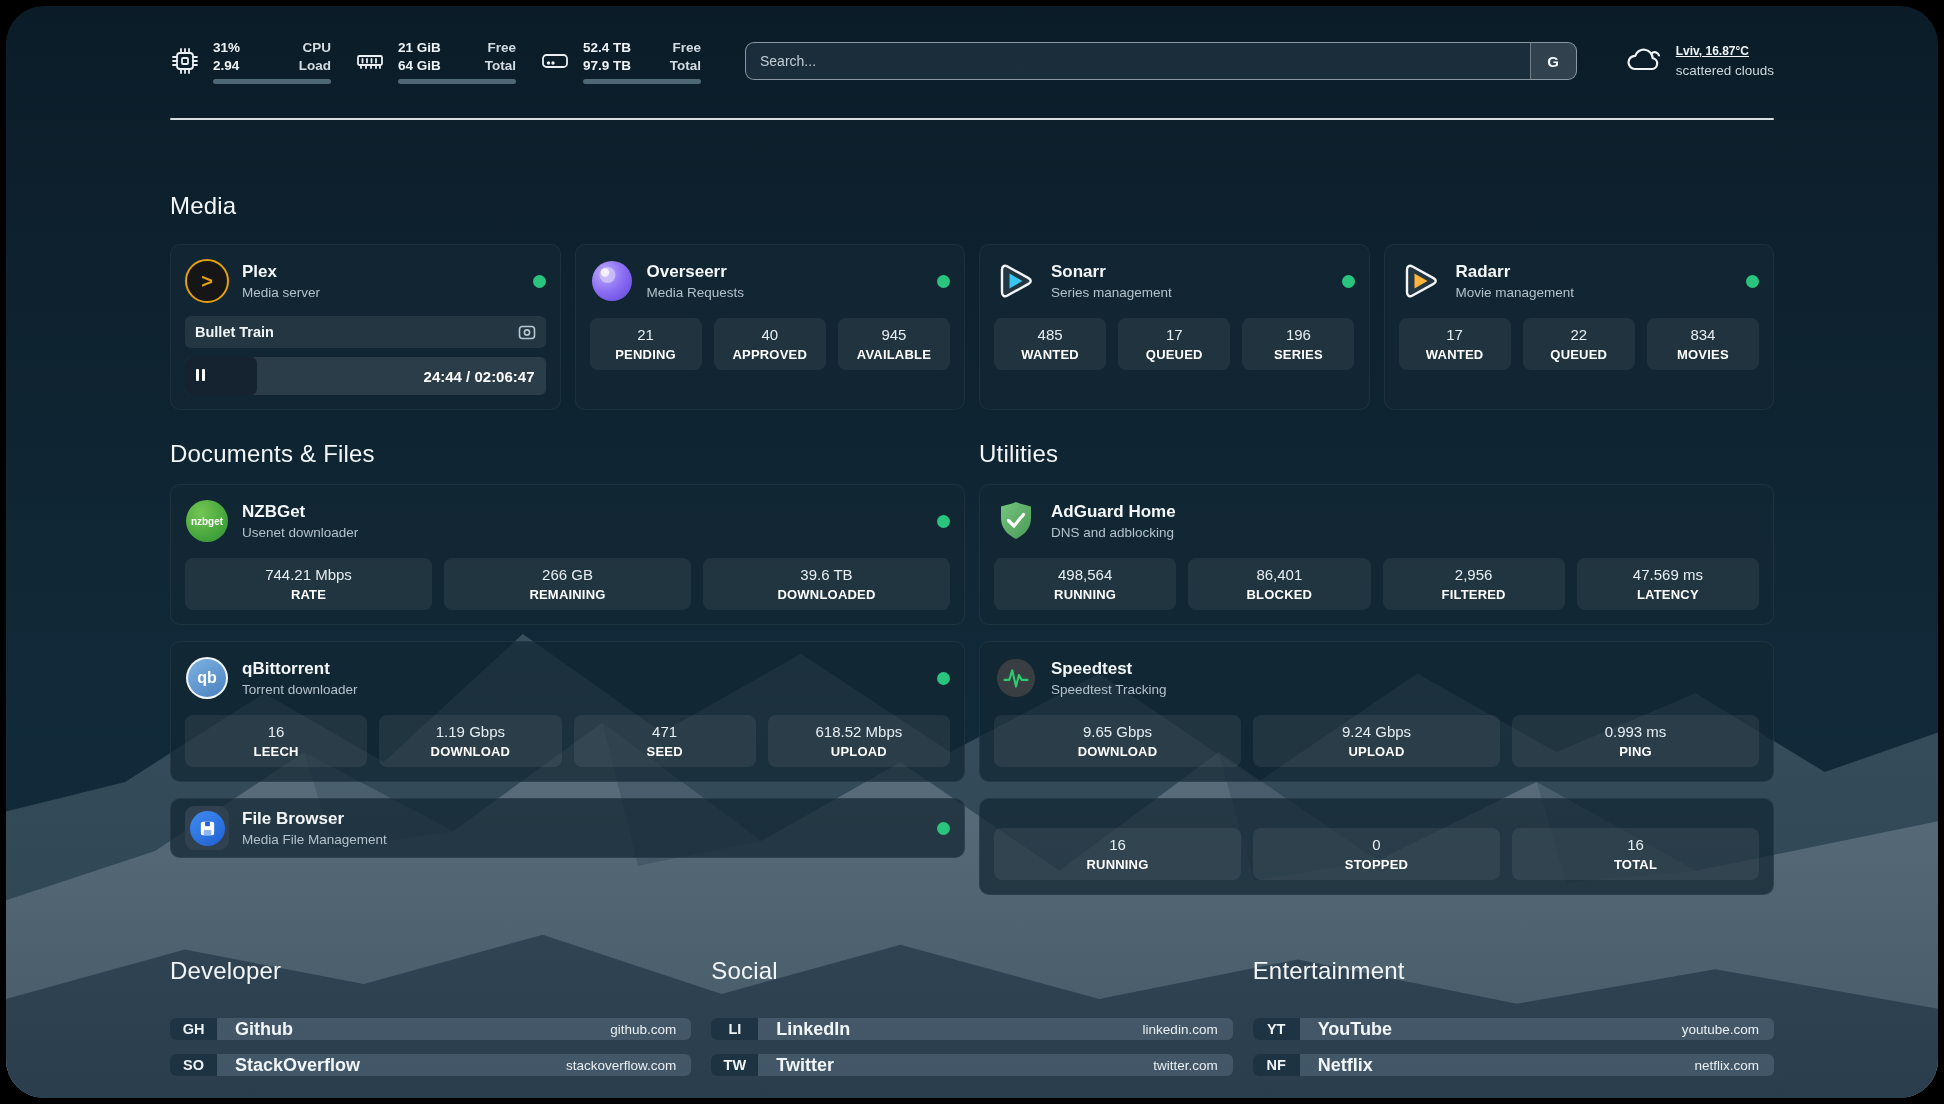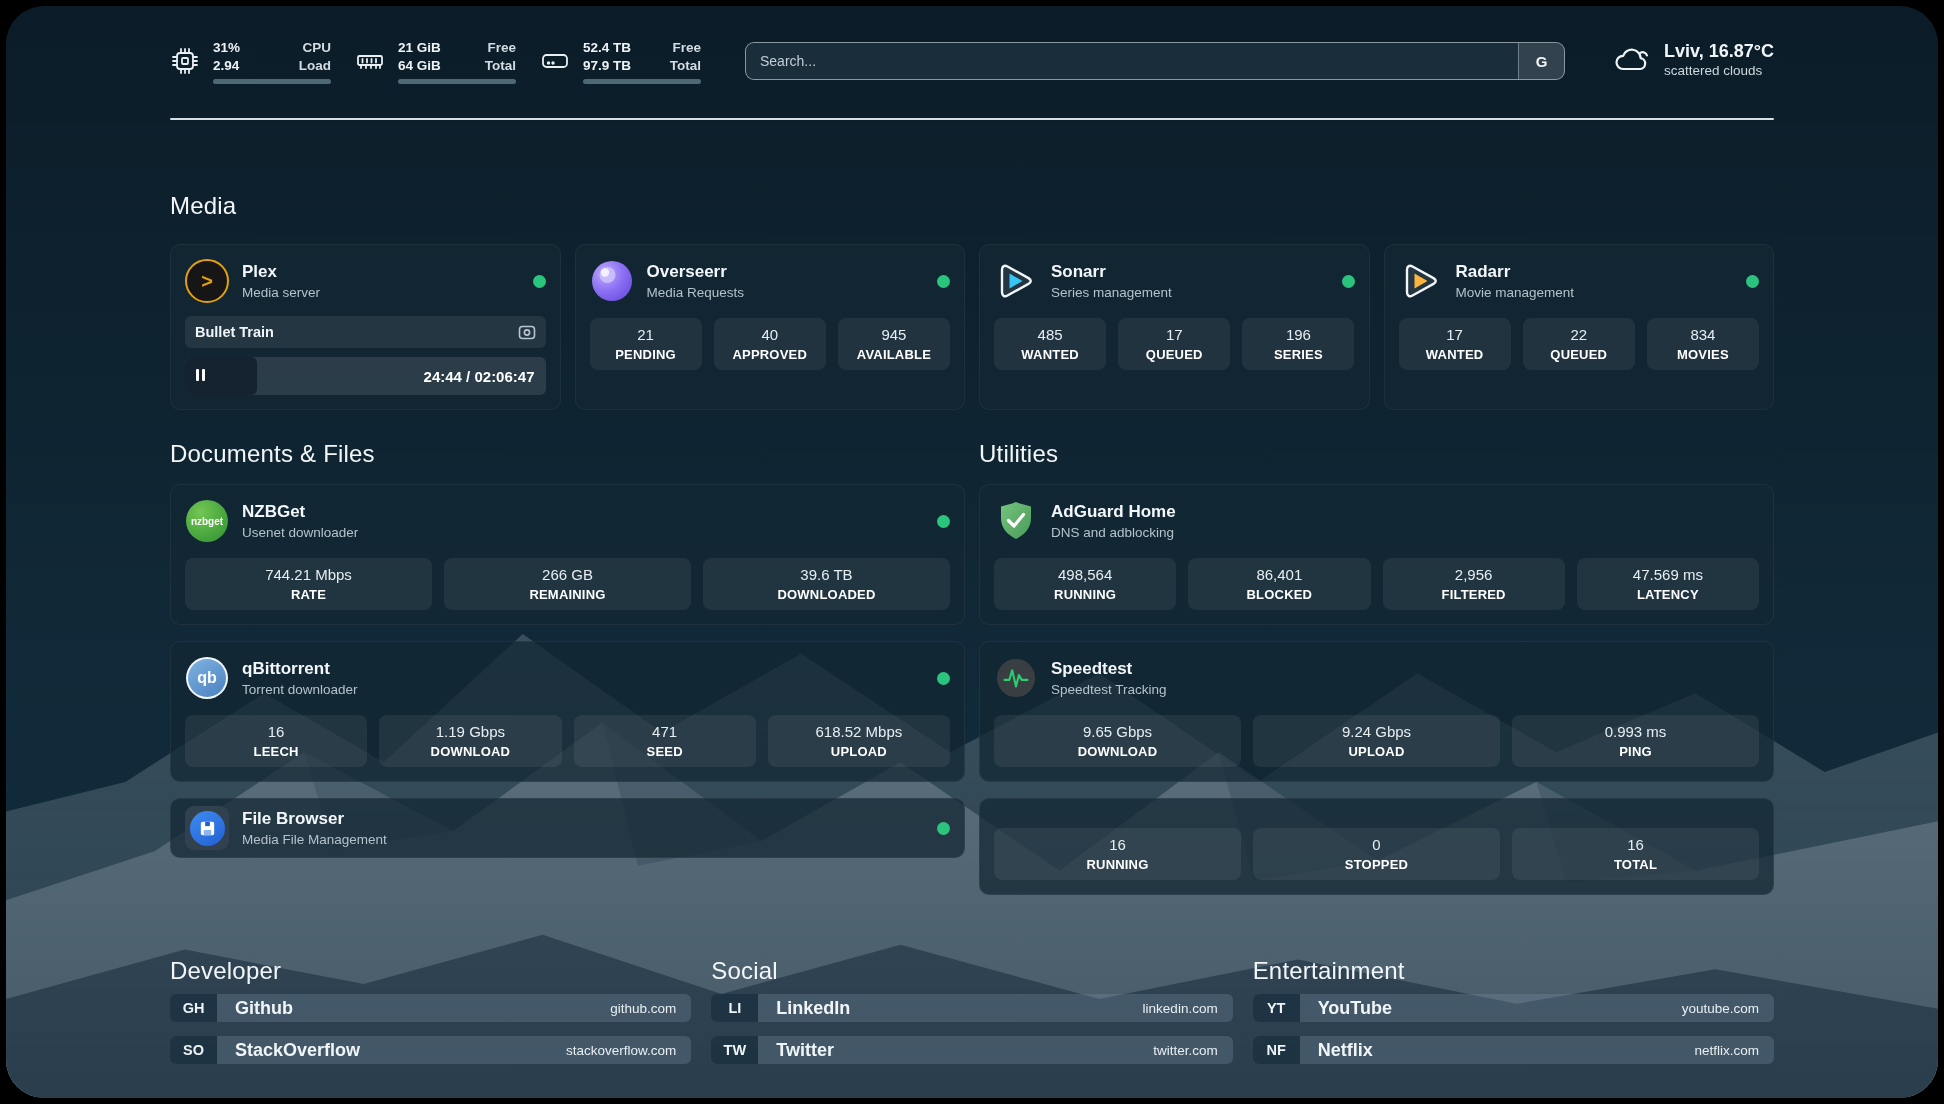--- a/index.html
+++ b/index.html
@@ -41,21 +41,21 @@
   }
   .search-input::placeholder { color:#c3ced6; }
   .search-btn {
     position:absolute; right:1px; top:1px; bottom:1px; width:46px;
     border:none; border-left:1px solid rgba(230,240,245,0.35); border-radius:0 8px 8px 0;
     background:rgba(255,255,255,0.10); color:#f2f6f8; font-weight:700; font-size:15px;
     cursor:pointer; font-family:inherit;
   }
   .weather { display:flex; align-items:center; gap:13px; }
   .weather-text { display:flex; flex-direction:column; line-height:19px; }
-  .weather-loc { font-size:18px; font-weight:600; color:#f1f6f8; }
+  .weather-loc { font-size:12px; font-weight:600; color:#f1f6f8;text-decoration:underline; }
   .weather-cond { font-size:13.5px; color:#cdd8de; }
 
   .divider { margin-top:32px; height:2px; background:#e9eff2; border-radius:1px; opacity:.92; }
 
   
   .section-title { font-size:24px; font-weight:500; color:#f2f6f8; letter-spacing:.2px; }
   .mt-media { margin-top:72px; margin-bottom:24px; }
   .media-grid { display:grid; grid-template-columns:repeat(4,1fr); gap:14px; }
 
   .card {
@@ -88,22 +88,22 @@
     display:flex; align-items:center; padding-left:11px; }
   .pb { display:inline-block; width:3px; height:12px; background:#fff; border-radius:1px; margin-right:3px; }
   .np-time { margin-left:auto; padding-right:11px; font-size:15px; font-weight:700; color:#fff; z-index:1; }
 
   .twocol { display:grid; grid-template-columns:1fr 1fr; gap:14px; align-items:start; margin-top:30px; }
   .col .section-title { margin-bottom:16px; }
   .col .card { margin-bottom:16px; }
 
   
   .bookmarks { display:grid; grid-template-columns:repeat(3,1fr); gap:20px; margin-top:46px; }
-  .bm-group .section-title { margin-bottom:9px; }
-  .bm-row { display:flex; align-items:center; height:28px; background:rgba(128,153,174,0.27);
+  .bm-group .section-title { margin-bottom:33px; }
+  .bm-row { display:flex; align-items:center; height:22px; background:rgba(128,153,174,0.27);
     border-radius:6px; margin-bottom:14px; overflow:hidden; cursor:pointer; }
   .bm-abbr { width:47px; align-self:stretch; background:rgba(16,37,52,0.72); display:flex;
     align-items:center; justify-content:center; font-weight:700; font-size:14.5px; color:#eef3f6; flex:none; }
   .bm-name { margin-left:18px; font-size:18px; font-weight:700; color:#f0f5f8; }
   .bm-url { margin-left:auto; padding-right:15px; font-size:13.5px; color:#e9eff3; }
 
   
   .icon-plex { width:44px; height:44px; border-radius:50%; background:#161616; border:2.5px solid #e5a00d;
     display:flex; align-items:center; justify-content:center; color:#e5a00d; font-weight:800; font-size:20px; }
   .icon-nzbget { width:42px; height:42px; border-radius:50%;

